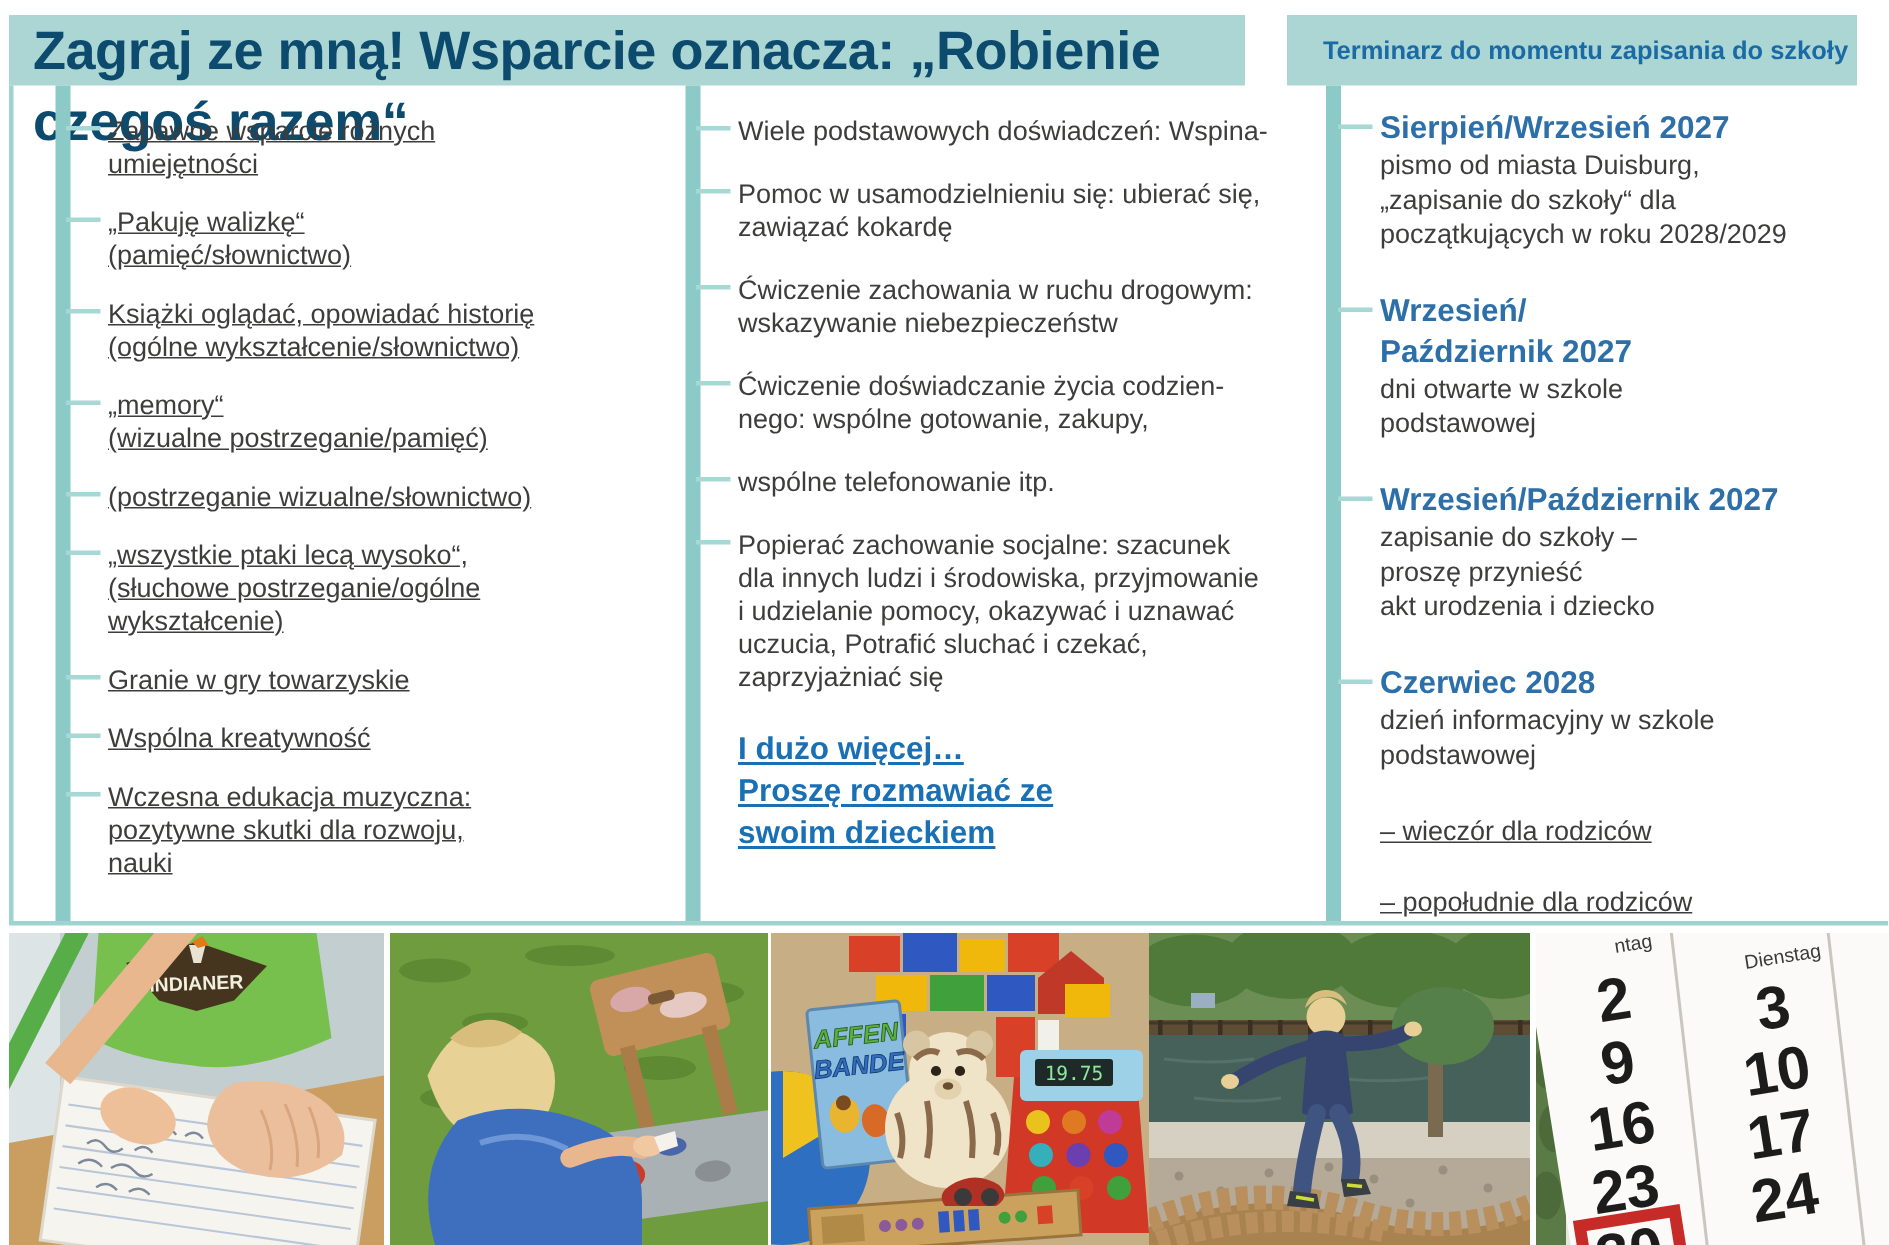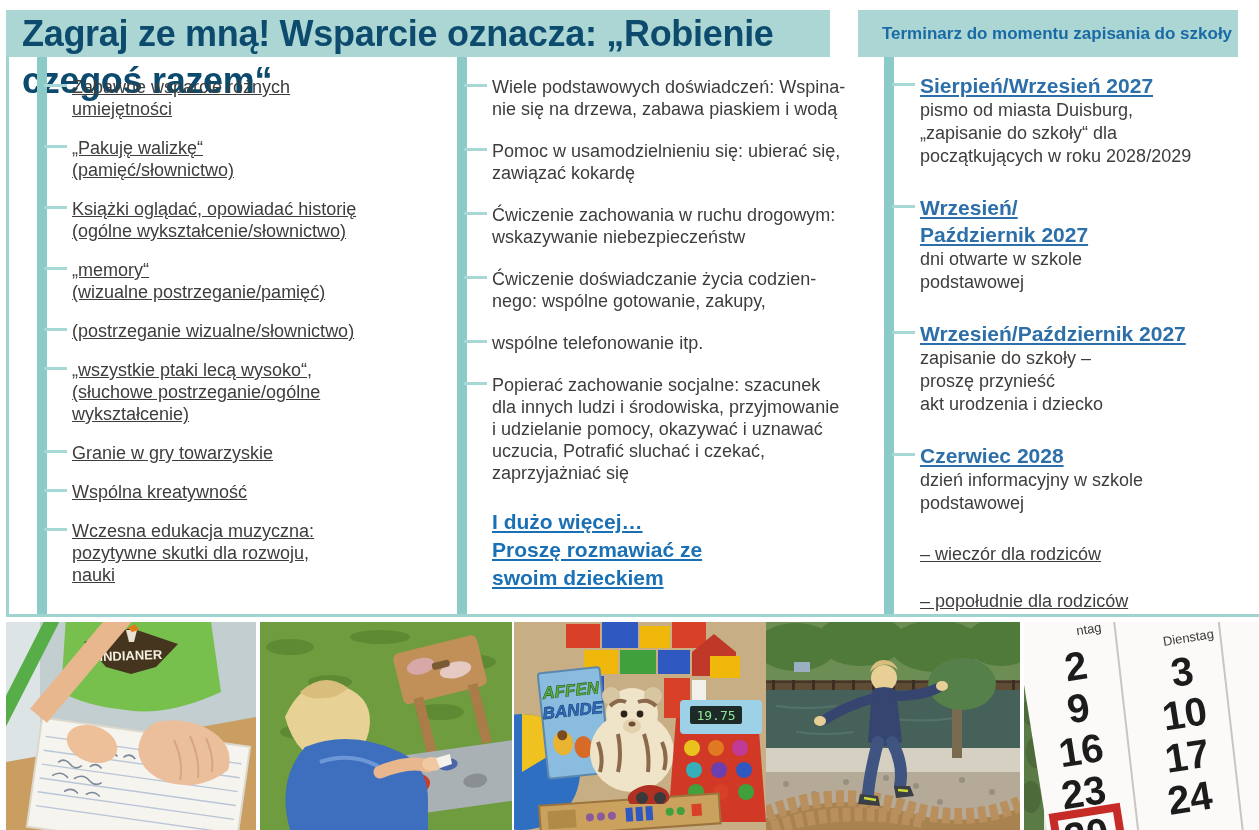--- a/index.html
+++ b/index.html
@@ -20,21 +20,21 @@
   .col{position:absolute;color:#3d3d3c;font-size:18px;line-height:22px;}
   .col-left{left:72px;top:76px;width:350px;text-decoration:underline;}
   .col-mid{left:492px;top:76px;width:370px;}
   .col-right{left:920px;top:72px;width:325px;}
   .item{position:relative;margin-bottom:17px;}
   .col-mid .item{margin-bottom:20px;}
   .dash{position:absolute;left:-28px;top:8px;width:23px;height:3px;background:#a6d8d5;}
   .ln{display:block;}
   .closing{margin-top:24px;color:#1a70b5;font-weight:bold;font-size:21px;line-height:28px;text-decoration:underline;}
   .sched-item{position:relative;margin-bottom:26px;}
-  .sched-head-ln{color:#2d6fa9;font-weight:bold;font-size:21px;line-height:27px;text-decoration:underline;}
+  .sched-head-ln{color:#2d6fa9;font-weight:bold;font-size:21px;line-height:27px;}
   .sched-body-ln{font-size:18px;line-height:23px;color:#3d3d3c;}
   .sched-item .dash{top:11px;}
   .note{font-size:18px;line-height:23px;color:#3d3d3c;margin-top:24px;text-decoration:underline;}
   .note.first{margin-top:28px;}
   
   .strip{position:absolute;left:6px;top:622px;width:1253px;height:208px;}
   .photo{position:absolute;top:0;height:208px;overflow:hidden;background:#cfe7e5;}
   .photo svg{display:block;}
   .p1{left:0;width:250px;} .p2{left:254px;width:252px;} .p3{left:508px;width:252px;}
   .p4{left:760px;width:254px;} .p5{left:1018px;width:235px;}
@@ -100,21 +100,20 @@
         <span class="dash"></span>
         <div class="ln">Wczesna edukacja muzyczna:</div>
         <div class="ln">pozytywne skutki dla rozwoju,</div>
         <div class="ln">nauki</div>
       </div>
     </div>
   <div class="col col-mid" id="mid-col">
   <div class="item">
         <span class="dash"></span>
         <div class="ln">Wiele podstawowych doświadczeń: Wspina-</div>
-        <div class="ln">nie się na drzewa, zabawa piaskiem i wodą</div>
       </div>
       <div class="item">
         <span class="dash"></span>
         <div class="ln">Pomoc w usamodzielnieniu się: ubierać się,</div>
         <div class="ln">zawiązać kokardę</div>
       </div>
       <div class="item">
         <span class="dash"></span>
         <div class="ln">Ćwiczenie zachowania w ruchu drogowym:</div>
         <div class="ln">wskazywanie niebezpieczeństw</div>

